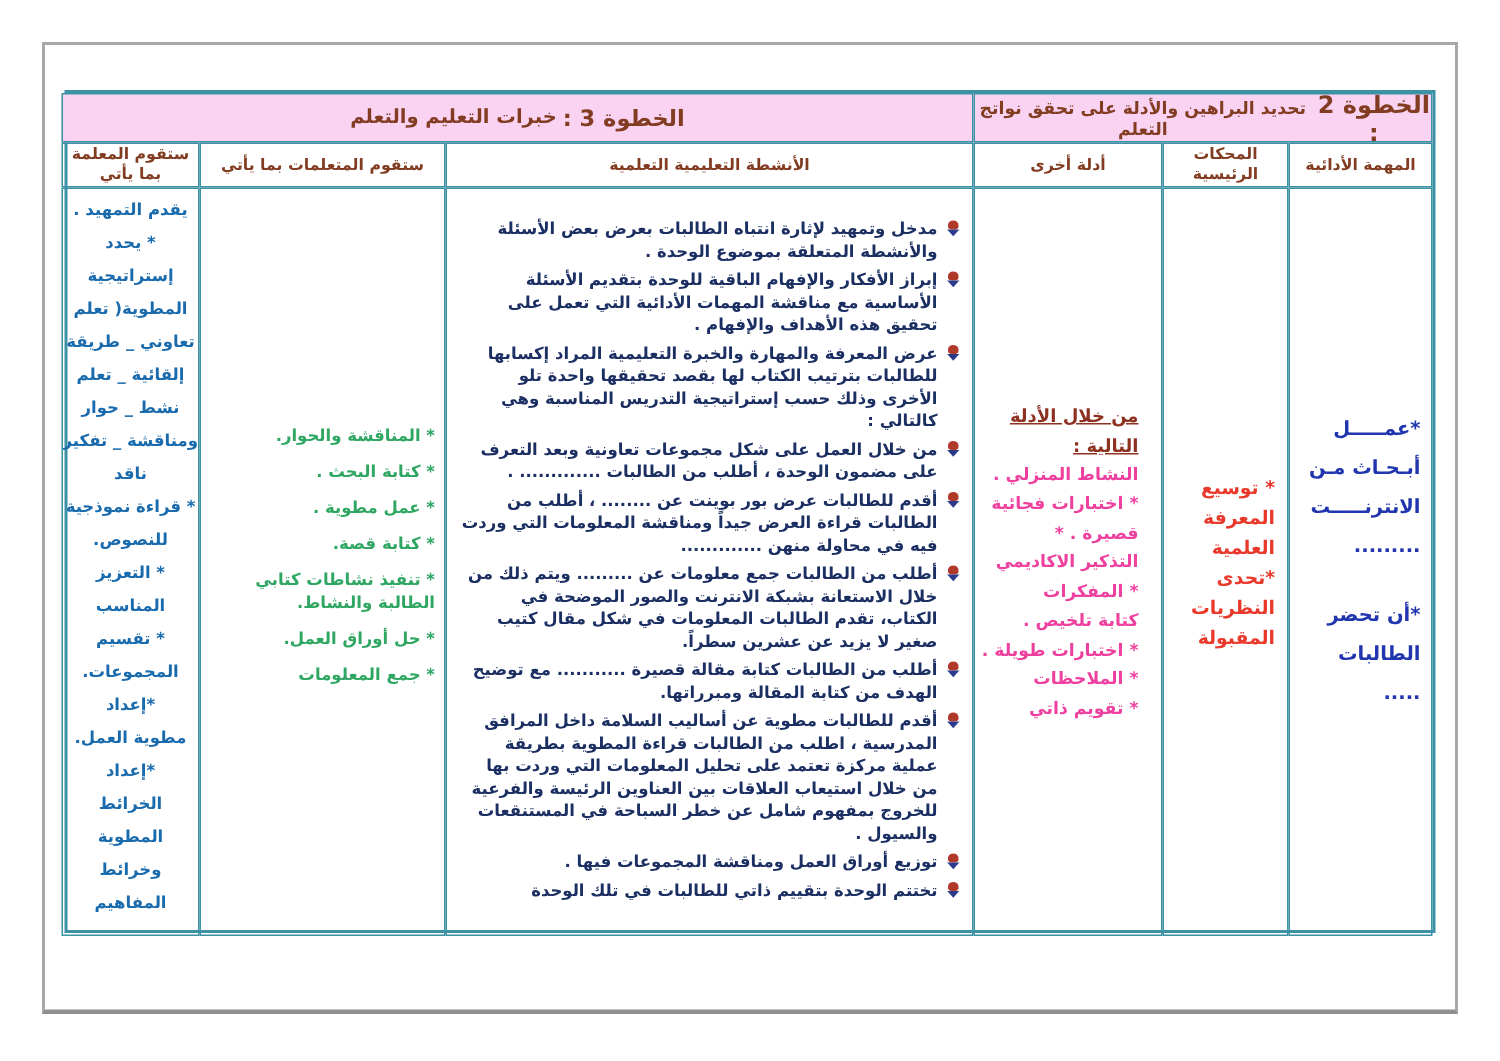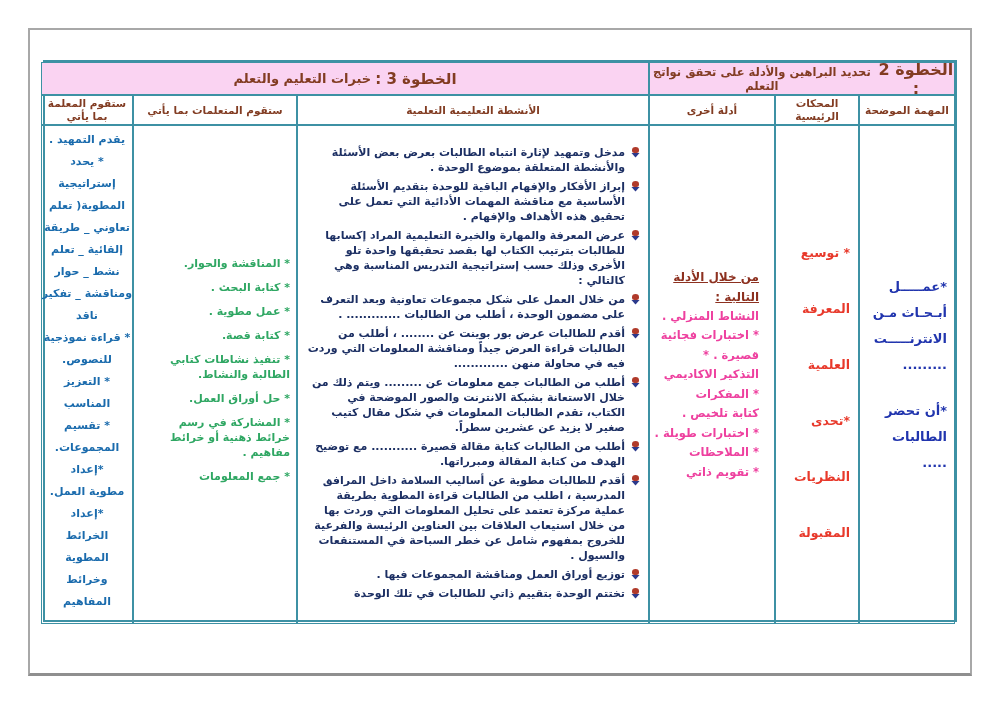--- a/index.html
+++ b/index.html
@@ -34,21 +34,21 @@
     line-height:13px; padding:1px 2px;
   }
   .body-cell { display:flex; flex-direction:column; }
 
   
   .task-cell { justify-content:center; color:#2135ae; font-weight:bold; font-size:13px; text-align:right; padding-right:7px; }
   .task-cell .line { line-height:26px; min-height:20px; white-space:nowrap; }
 
   
   .crit-cell { justify-content:center; color:#e8392b; font-weight:bold; font-size:12.5px; text-align:right; padding-right:8px; }
-  .crit-cell .line { line-height:20px;margin-top:36px; }
+  .crit-cell .line { line-height:20px; }
 
   
   .evid-cell { justify-content:center; font-weight:bold; font-size:11.5px; text-align:right; padding-right:15px; padding-left:4px; }
   .evid-intro { color:#8d3120; text-decoration:underline; font-size:12px; line-height:20px; }
   .evid-cell .line { color:#ee409f; line-height:19.5px; }
 
   
   .act-cell { justify-content:center; color:#1c2f63; font-weight:bold; font-size:11px; padding:6px 6px 6px 8px; }
   .act-item { position:relative; padding-right:17px; text-align:right; line-height:15px; margin-bottom:4px; }
   .flower { position:absolute; right:2px; top:2px; width:9px; height:11px; display:inline-block; }
@@ -71,21 +71,21 @@
 
     <div class="cell title-cell">
       <span class="title-num">الخطوة 2 :</span>
       <span class="title-rest">تحديد البراهين والأدلة على تحقق نواتج التعلم</span>
     </div>
     <div class="cell title-cell">
       <span class="title-num3">الخطوة 3 :</span>
       <span class="title-rest3">خبرات التعليم والتعلم</span>
     </div>
 
-    <div class="cell head-cell">المهمة الموضحة</div>
+    <div class="cell head-cell">المهمة الأدائية</div>
     <div class="cell head-cell">المحكات الرئيسية</div>
     <div class="cell head-cell">أدلة أخرى</div>
     <div class="cell head-cell">الأنشطة التعليمية التعلمية</div>
     <div class="cell head-cell">ستقوم المتعلمات بما يأتي</div>
     <div class="cell head-cell">ستقوم المعلمة بما يأتي</div>
 
     <div class="cell body-cell task-cell">
         <div class="line">*عمـــــل</div>
         <div class="line">أبـحـاث مـن</div>
         <div class="line">الانترنـــــت</div>
@@ -193,21 +193,20 @@
       </div>
     </div>
 
     <div class="cell body-cell learn-cell">
         <div class="line">* المناقشة والحوار.</div>
         <div class="line">* كتابة البحث .</div>
         <div class="line">* عمل مطوية .</div>
         <div class="line">* كتابة قصة.</div>
         <div class="line">* تنفيذ نشاطات كتابي الطالبة والنشاط.</div>
         <div class="line">* حل أوراق العمل.</div>
-        <div class="line">* المشاركة في رسم خرائط ذهنية أو خرائط مفاهيم .</div>
         <div class="line">* جمع المعلومات</div>
       </div>
 
     <div class="cell body-cell teach-cell">
         <div class="line">يقدم التمهيد .</div>
         <div class="line">* يحدد</div>
         <div class="line">إستراتيجية</div>
         <div class="line">المطوية( تعلم</div>
         <div class="line">تعاوني _ طريقة</div>
         <div class="line">إلقائية _ تعلم</div>

